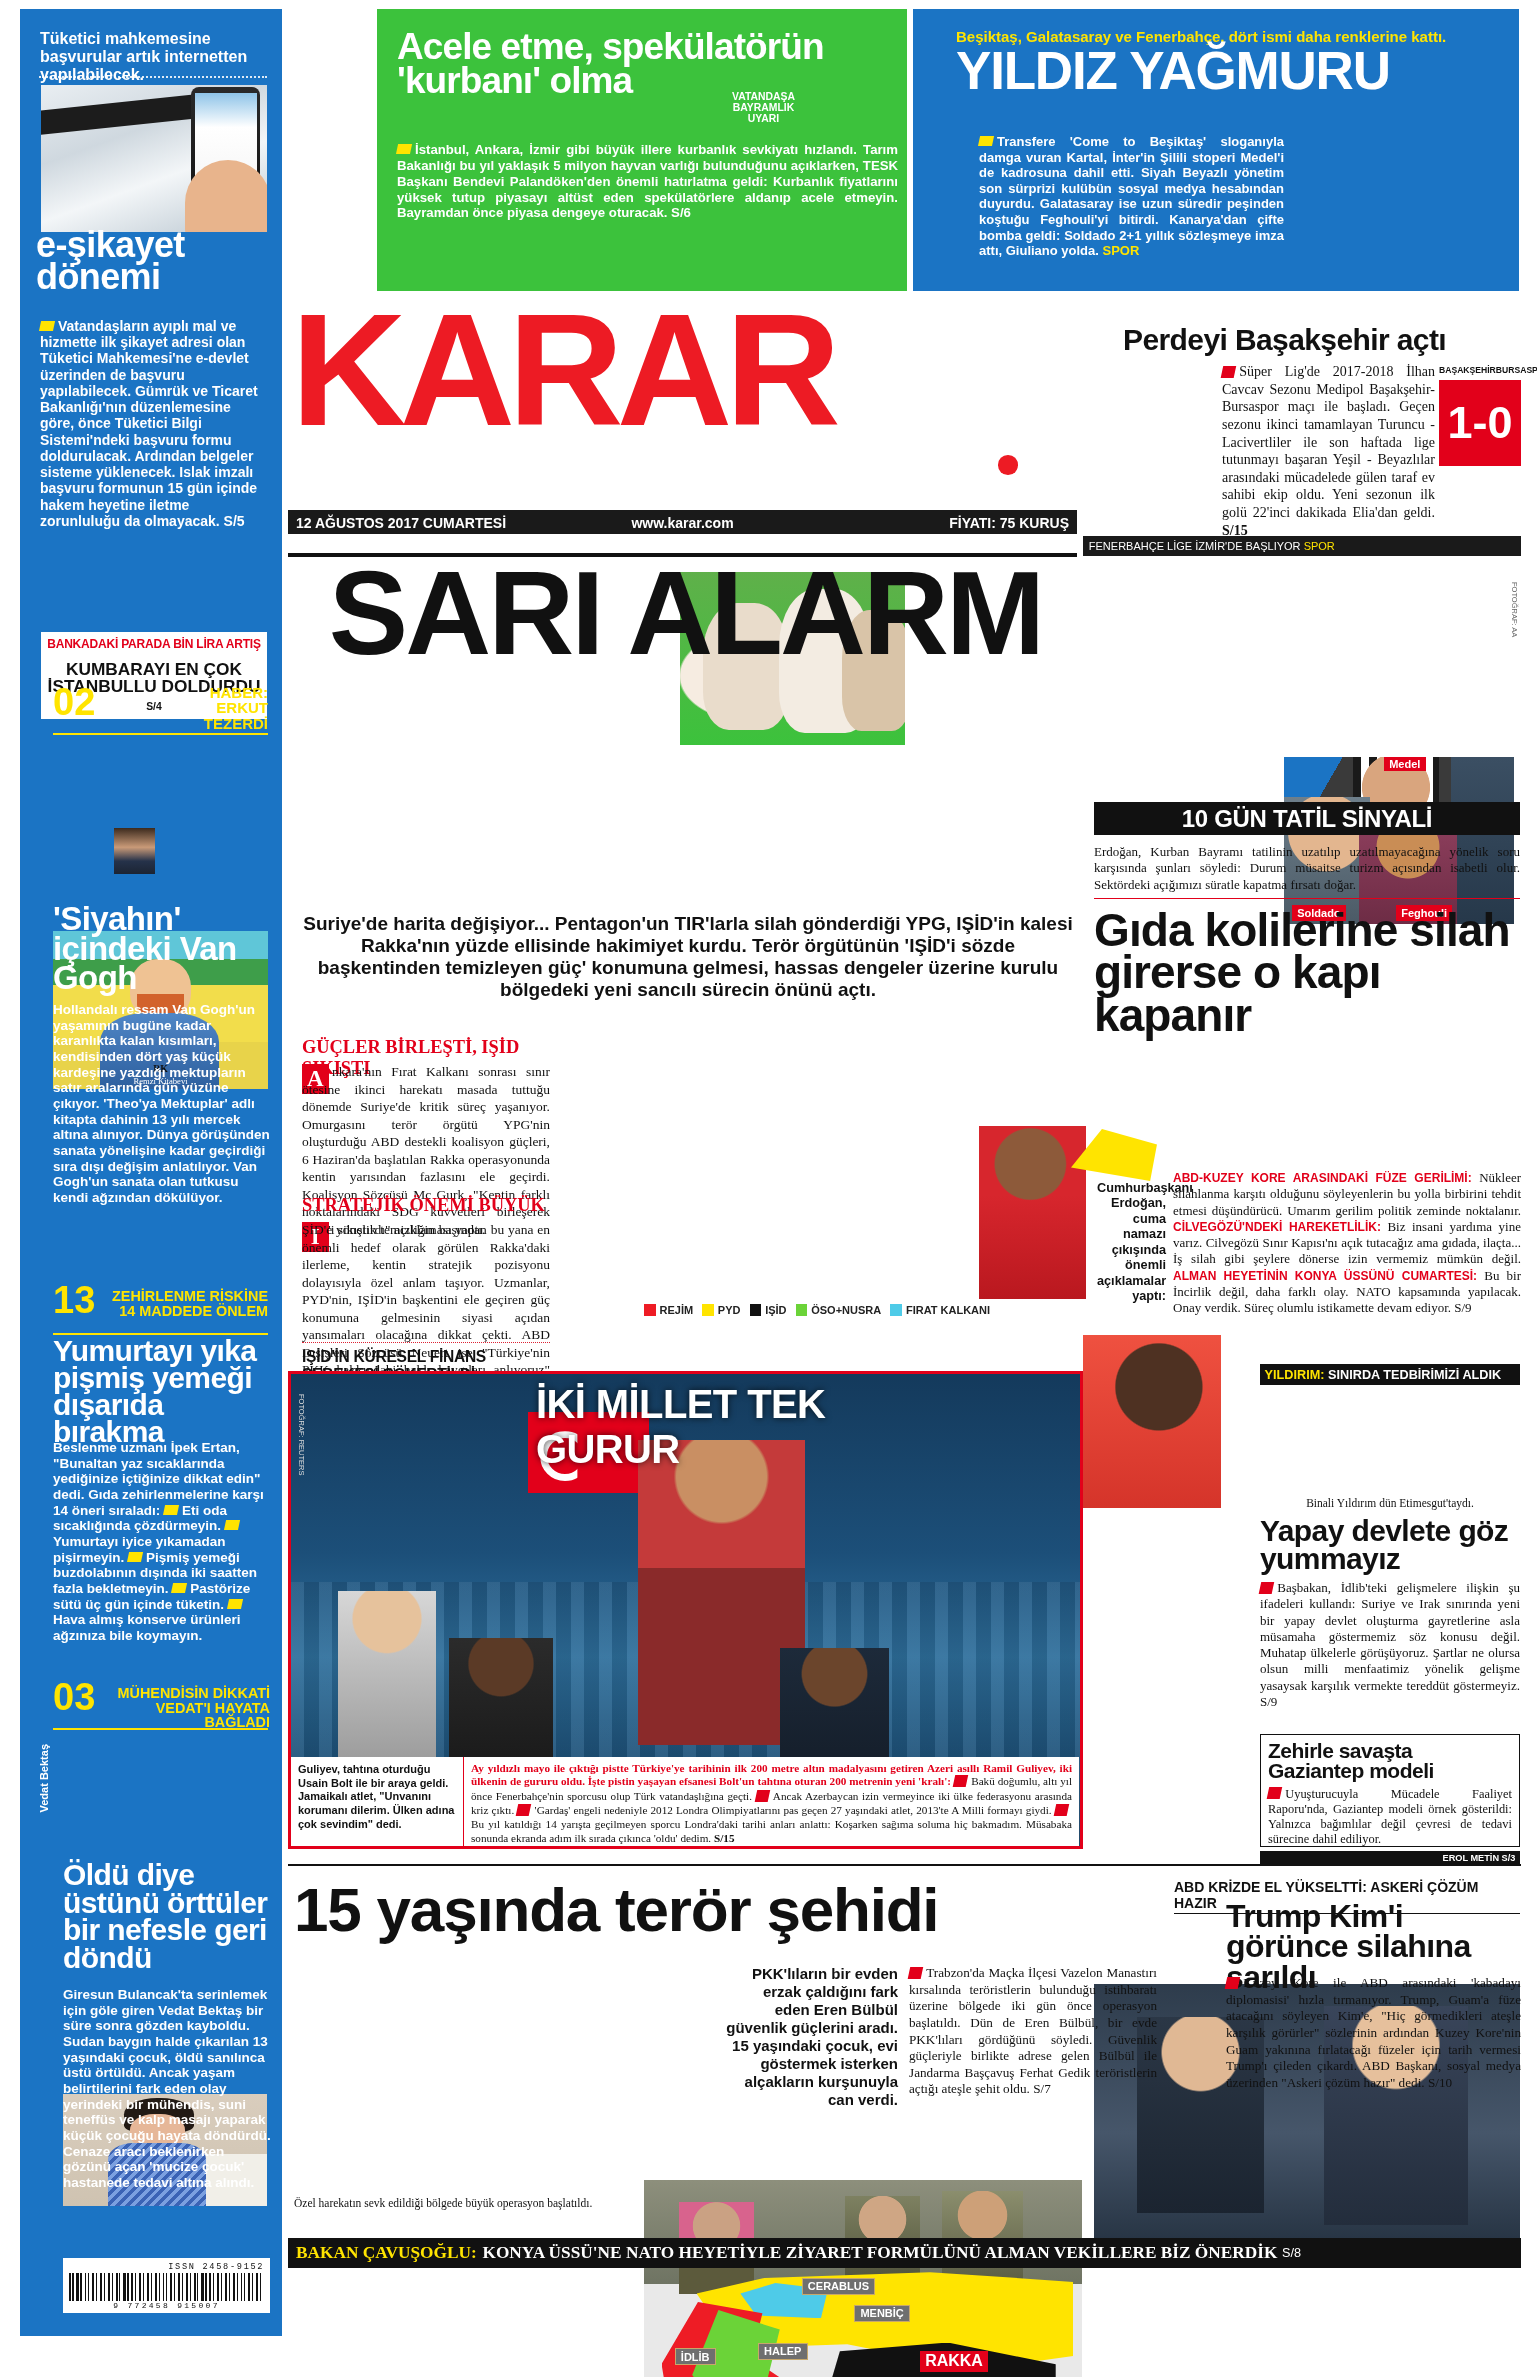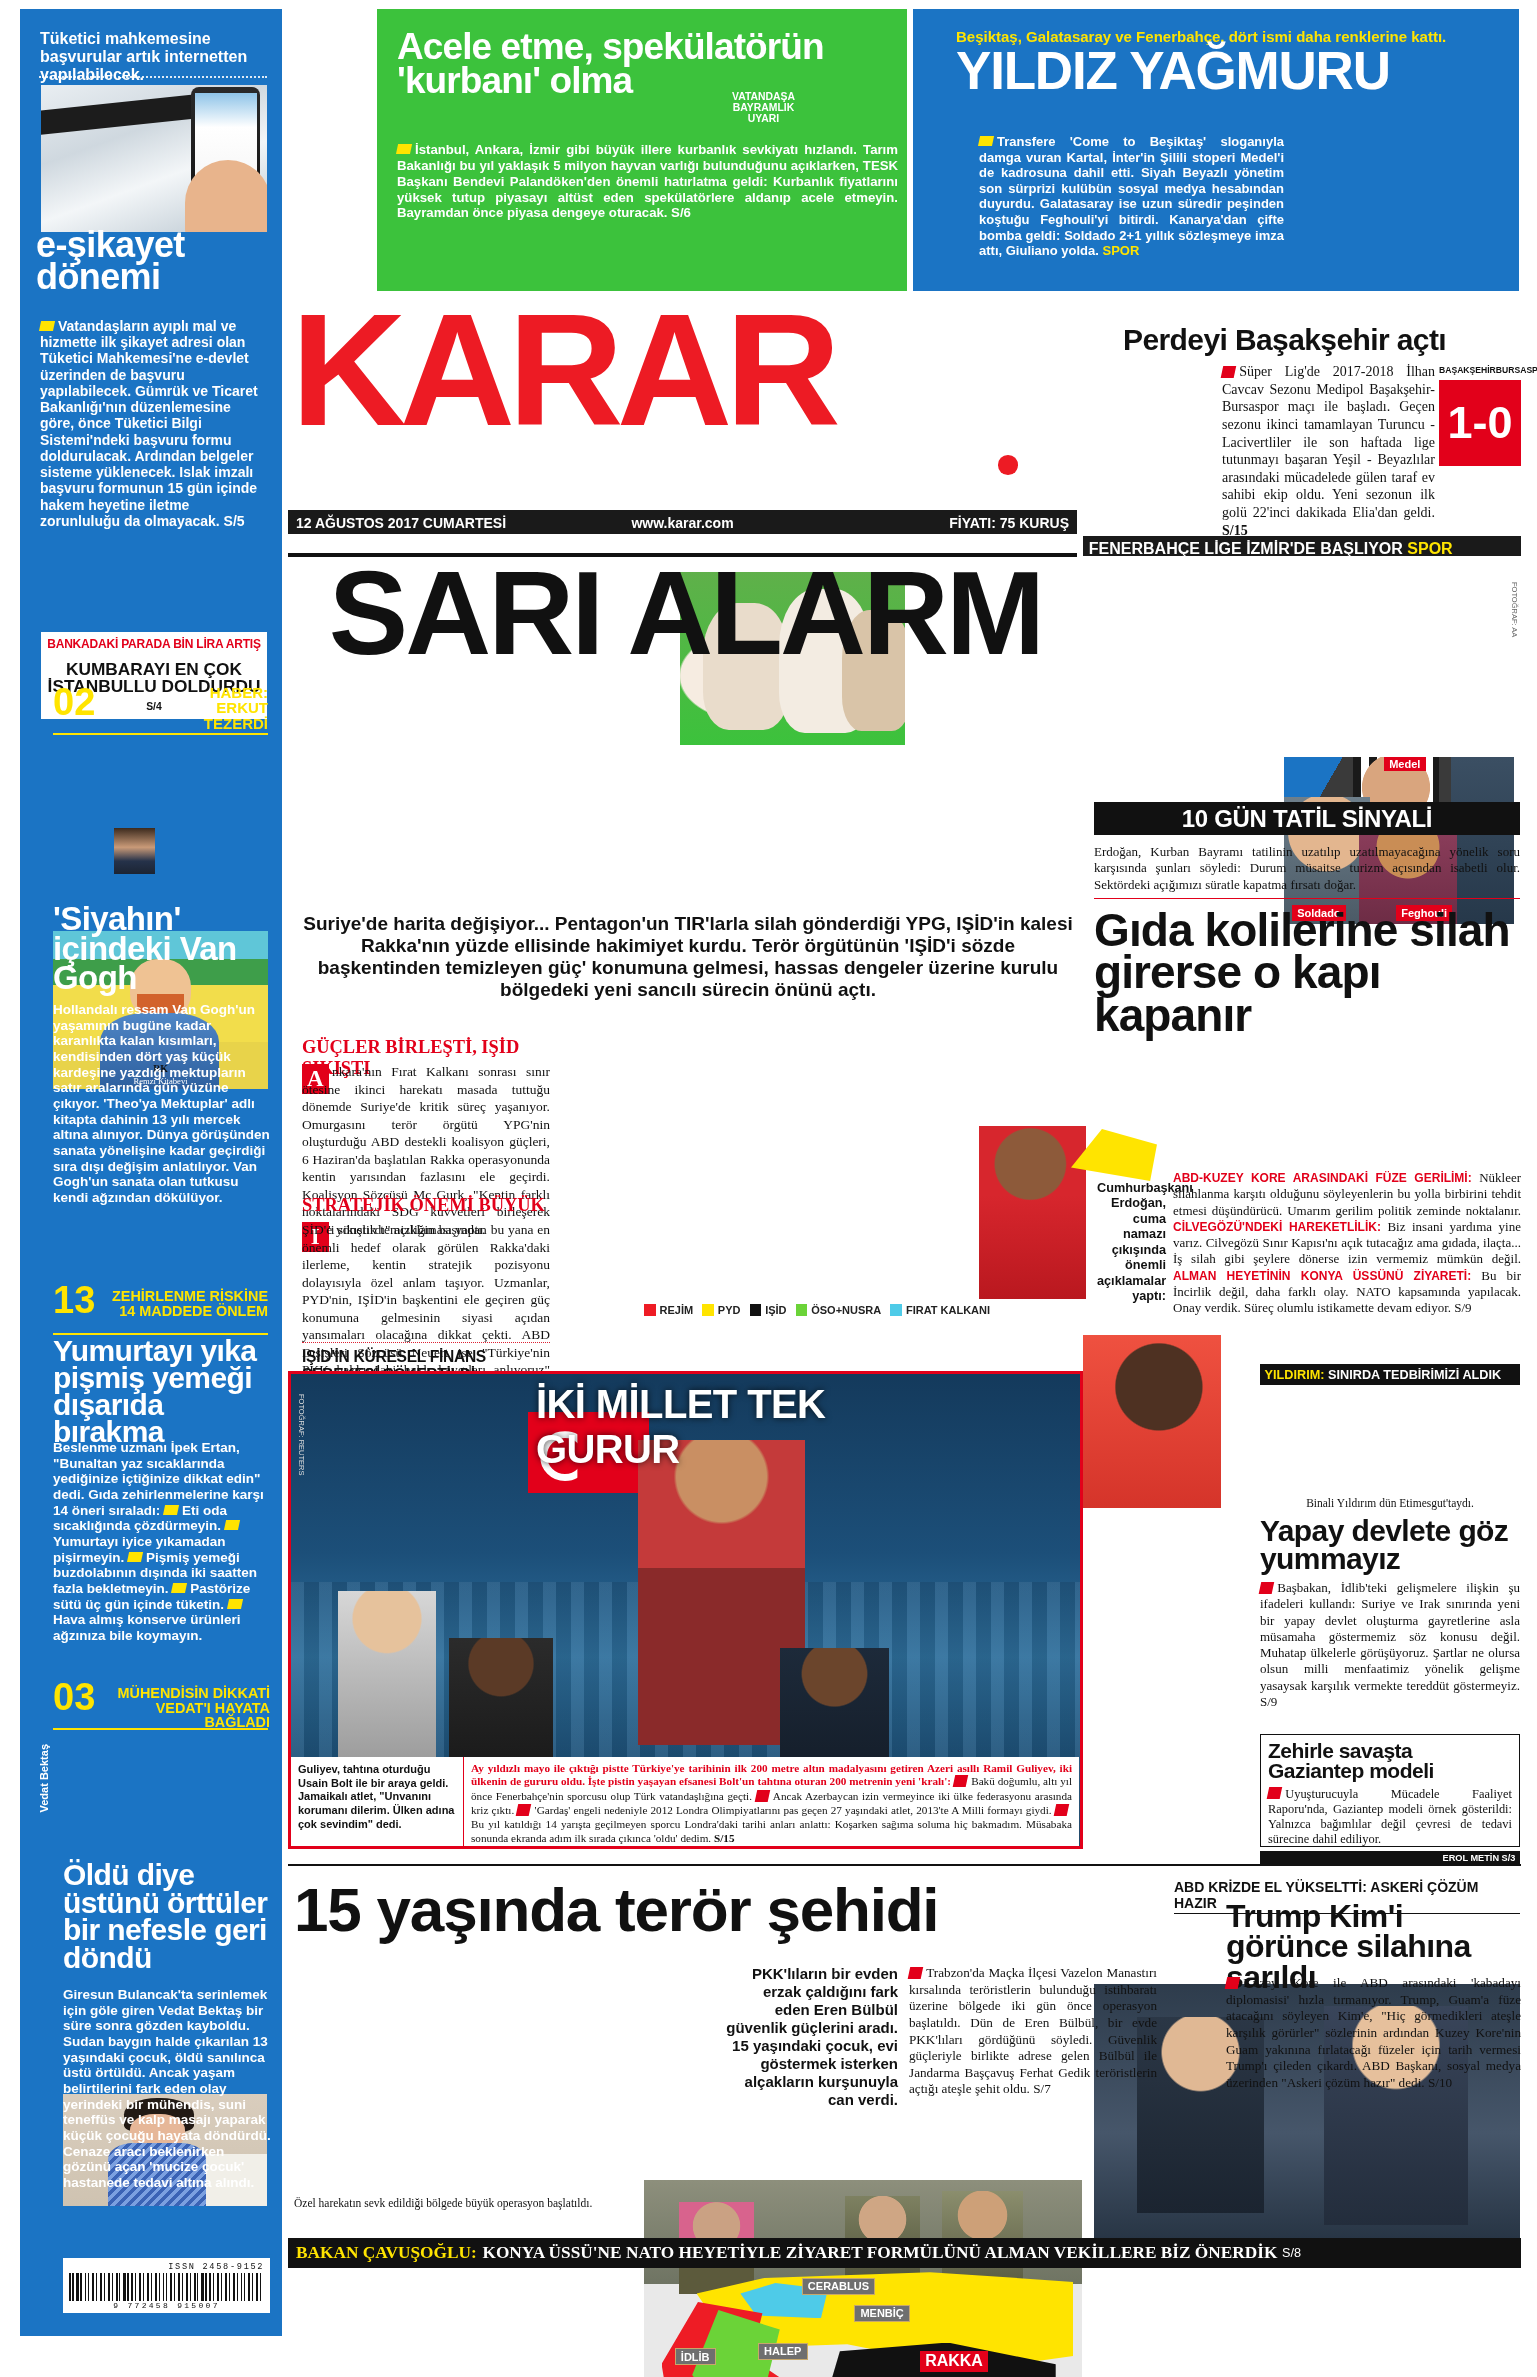--- a/index.html
+++ b/index.html
@@ -167,21 +167,21 @@
   #perdeyi-photo{ left:1083px; top:359px; width:138px; height:173px;
       background:radial-gradient(circle at 55% 30%,#4e3122 0 30%,rgba(0,0,0,0) 31%),
       linear-gradient(180deg,#ef5140,#d5342a);}
   #perdeyi-body{ left:1222px; top:363px; width:213px; color:#111;
       font-family:"Liberation Serif", serif; font-size:14px; line-height:1.26; text-align:justify;}
   #score-box{ left:1439px; top:380px; width:82px; height:86px; background:#e2001a;
       color:#fff; font-weight:bold; font-size:45px; text-align:center; line-height:86px;}
   #score-teams{ left:1439px; top:365px; width:82px; display:flex; justify-content:space-between;
       color:#111; font-weight:bold; font-size:8.6px;}
   #fener-bar{ left:1083px; top:536px; width:438px; height:19.6px; background:#1a1a1a;
-      color:#fff; font-weight:bold; font-size:16px; padding:3.5px 5.8px;}
+      color:#fff; font-weight:normal; font-size:11px; padding:3.5px 5.8px;}
   #fener-bar .spor{ color:#ffe400; }
   #photo-credit-top{ left:1510px; top:582px; color:#666; font-size:7.5px;
       writing-mode:vertical-rl; }
 
   
   #main-rule{ left:288px; top:553px; width:789px; border-top:4px solid #111; }
   #main-head{ left:285px; top:564px; width:801px; color:#111; font-weight:bold;
       font-size:119px; line-height:0.82; letter-spacing:-2.9px; text-align:center;
       font-stretch:condensed; }
   #main-sub{ left:299px; top:913px; width:778px; color:#111; font-weight:bold;
@@ -531,21 +531,21 @@
   <div class="abs" id="tatil-body">Erdoğan, Kurban Bayramı tatilinin uzatılıp uzatılmayacağına yönelik soru karşısında şunları söyledi: Durum müsaitse turizm açısından isabetli olur. Sektördeki açığımızı süratle kapatma fırsatı doğar.</div>
   <div class="abs" id="tatil-rule"></div>
   <div class="abs tight" id="gida-title">Gıda kolilerine silah girerse o kapı kapanır</div>
   <div class="abs" id="gida-yel"></div>
   <div class="abs" id="cumhur-note">Cumhurbaşkanı Erdoğan, cuma namazı çıkışında önemli açıklamalar yaptı:</div>
   <div class="abs" id="abd-body">
     <span class="red">ABD-KUZEY KORE ARASINDAKİ FÜZE GERİLİMİ:</span>
     <span>Nükleer silahlanma karşıtı olduğunu söyleyenlerin bu yolla birbirini tehdit etmesi düşündürücü. Umarım gerilim politik zeminde noktalanır.</span>
     <span class="red">CİLVEGÖZÜ'NDEKİ HAREKETLİLİK:</span>
     <span>Biz insani yardıma yine varız. Cilvegözü Sınır Kapısı'nı açık tutacağız ama gıdada, ilaçta... İş silah gibi şeylere dönerse izin vermemiz mümkün değil.</span>
-    <span class="red">ALMAN HEYETİNİN KONYA ÜSSÜNÜ ZİYARETİ:</span>
+    <span class="red">ALMAN HEYETİNİN KONYA ÜSSÜNÜ CUMARTESİ:</span>
     <span>Bu bir İncirlik değil, daha farklı olay. NATO kapsamında yapılacak. Onay verdik. Süreç olumlu istikamette devam ediyor. S/9</span>
   </div>
 
   <div class="abs" id="yildirim-bar"><span class="y">YILDIRIM:</span> <span>SINIRDA TEDBİRİMİZİ ALDIK</span></div>
 
   <div class="abs" id="yildirim-cap">Binali Yıldırım dün Etimesgut'taydı.</div>
   <div class="abs tight" id="yapay-title">Yapay devlete göz yummayız</div>
   <div class="abs" id="yapay-body"><span class="redsq"></span><span>Başbakan, İdlib'teki gelişmelere ilişkin şu ifadeleri kullandı: Suriye ve Irak sınırında yeni bir yapay devlet oluşturma gayretlerine asla müsamaha göstermemiz söz konusu değil. Muhatap ülkelerle görüşüyoruz. Şartlar ne olursa olsun milli menfaatimiz yönelik gelişme yasaysak karşılık vermekte tereddüt göstermeyiz. S/9</span></div>
   <div class="abs" id="zehirle-box">
     <div id="zehirle-title">Zehirle savaşta Gaziantep modeli</div>

